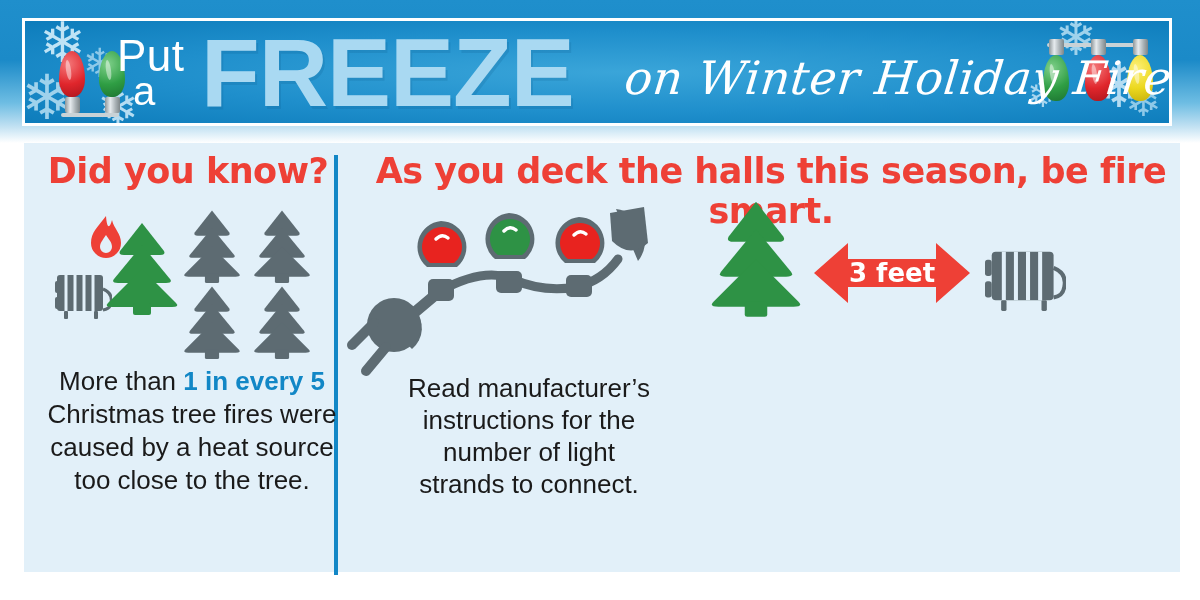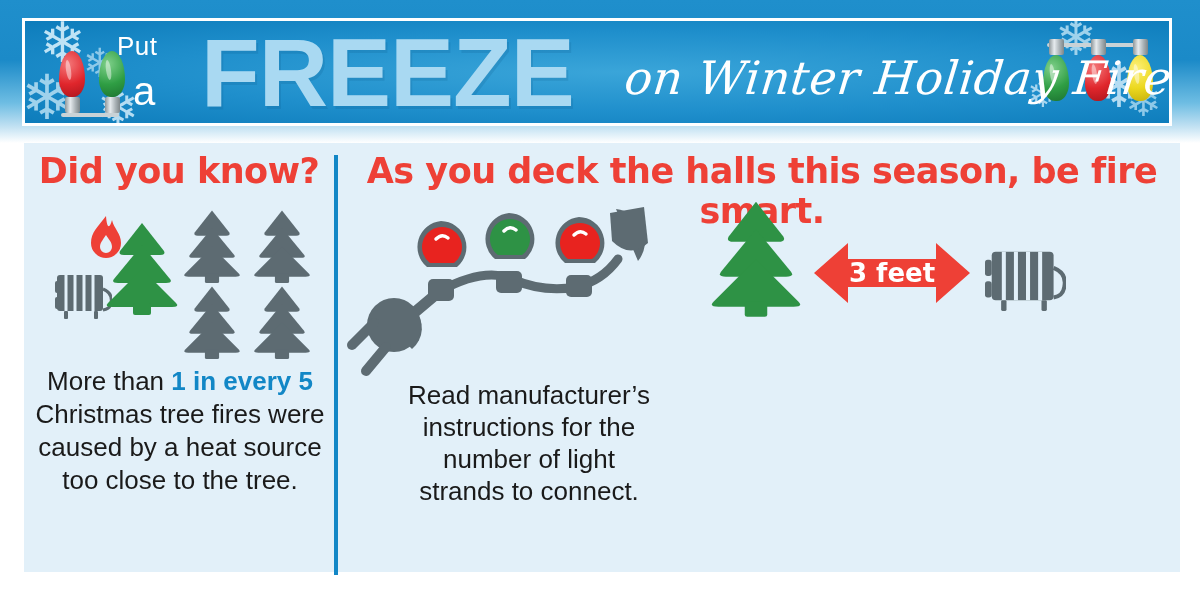--- a/index.html
+++ b/index.html
@@ -52,21 +52,21 @@
   .glass-red{background:radial-gradient(circle at 34% 28%, #f4787a 0%, #e0262c 55%, #ab151c 100%);}
   .glass-green{background:radial-gradient(circle at 34% 28%, #7fd08a 0%, #2f9e44 55%, #1d7330 100%);}
   .glass-yellow{background:radial-gradient(circle at 34% 28%, #fdf07a 0%, #ecd81e 55%, #c3ae0c 100%);}
 
   .wire{position:absolute;height:4px;background:#c9d2d6;border-radius:2px;}
 
   .hdr-title{position:absolute;left:0;top:0;width:1150px;height:108px;}
   .put{
     position:absolute;left:92px;top:10px;
     font-family:"Liberation Sans", sans-serif;
-    font-size:26px;color:#ffffff;font-weight:300;letter-spacing:.5px;
+    font-size:44px;color:#ffffff;font-weight:300;letter-spacing:.5px;
   }
   .a-word{
     position:absolute;left:108px;top:48px;
     font-size:40px;color:#ffffff;font-weight:300;
   }
   .freeze{
     position:absolute;left:176px;top:-2px;
     font-size:96px;font-weight:bold;color:#a9d9f2;
     letter-spacing:-1px;line-height:108px;
     font-family:Liberation Sans, sans-serif;
@@ -87,36 +87,37 @@
   }
   .vdivider{
     position:absolute;left:310px;top:12px;width:4px;height:420px;background:#1287c6;
   }
 
   
   .col-left{position:absolute;left:0;top:0;width:310px;height:429px;}
   .hd-red{
     color:#ee4036;font-weight:bold;font-family:"DejaVu Sans", sans-serif;
     letter-spacing:-.5px;
+    padding-left:9px;
   }
   .left-head{position:absolute;left:0;top:8px;width:310px;text-align:center;font-size:35px;}
   .left-icons{position:absolute;left:0;top:62px;width:310px;height:150px;}
   .left-text{
-    position:absolute;left:6px;top:222px;width:300px;text-align:center;
+    position:absolute;left:18px;top:222px;width:300px;text-align:center;
     font-size:26px;line-height:33px;color:#1a1a1a;
   }
   .blue-b{color:#1287c6;font-weight:bold;}
 
   
   .right-head{
     position:absolute;left:320px;top:8px;width:836px;text-align:center;font-size:35px;
   }
   .col-mid{position:absolute;left:320px;top:52px;width:330px;height:380px;}
   .mid-text{
-    position:absolute;left:60px;top:184px;width:250px;text-align:center;
+    position:absolute;left:60px;top:177px;width:250px;text-align:center;
     font-size:26px;line-height:32px;color:#1a1a1a;
   }
   .col-right{position:absolute;left:650px;top:52px;width:506px;height:380px;}
   .right-text{
     position:absolute;left:0px;top:168px;width:506px;text-align:center;
     font-size:26px;line-height:33px;color:#1a1a1a;
   }
 
   
   .tree{position:relative;}

